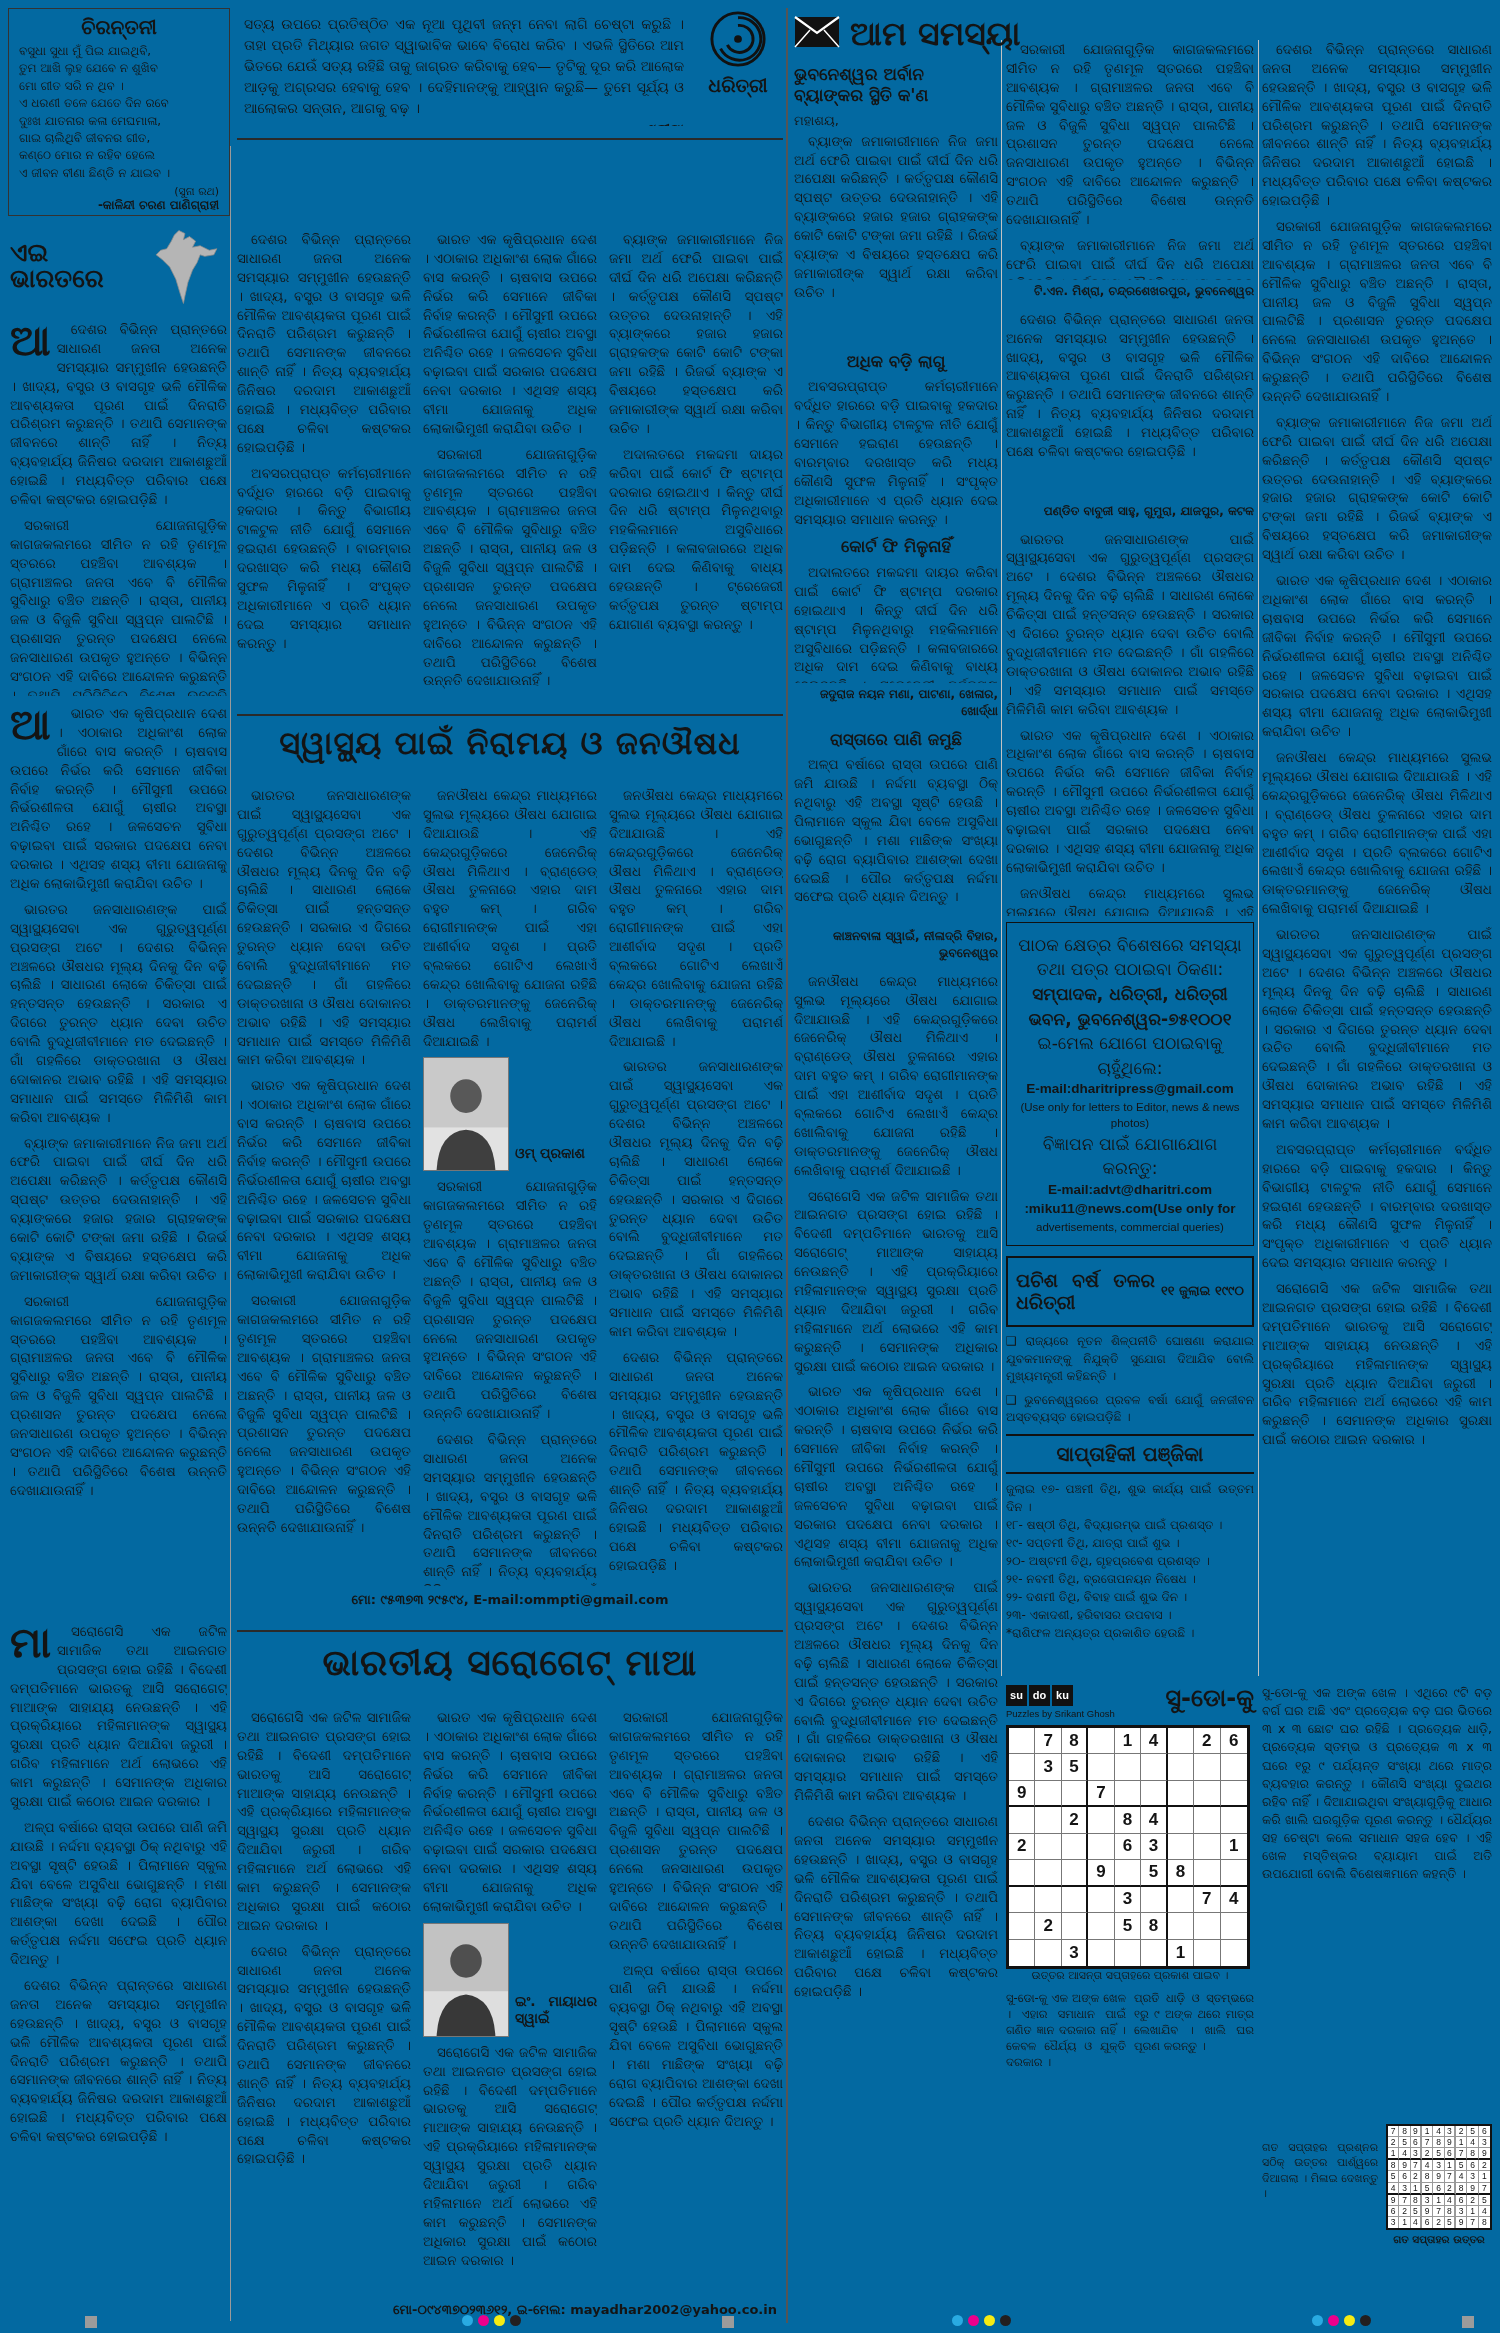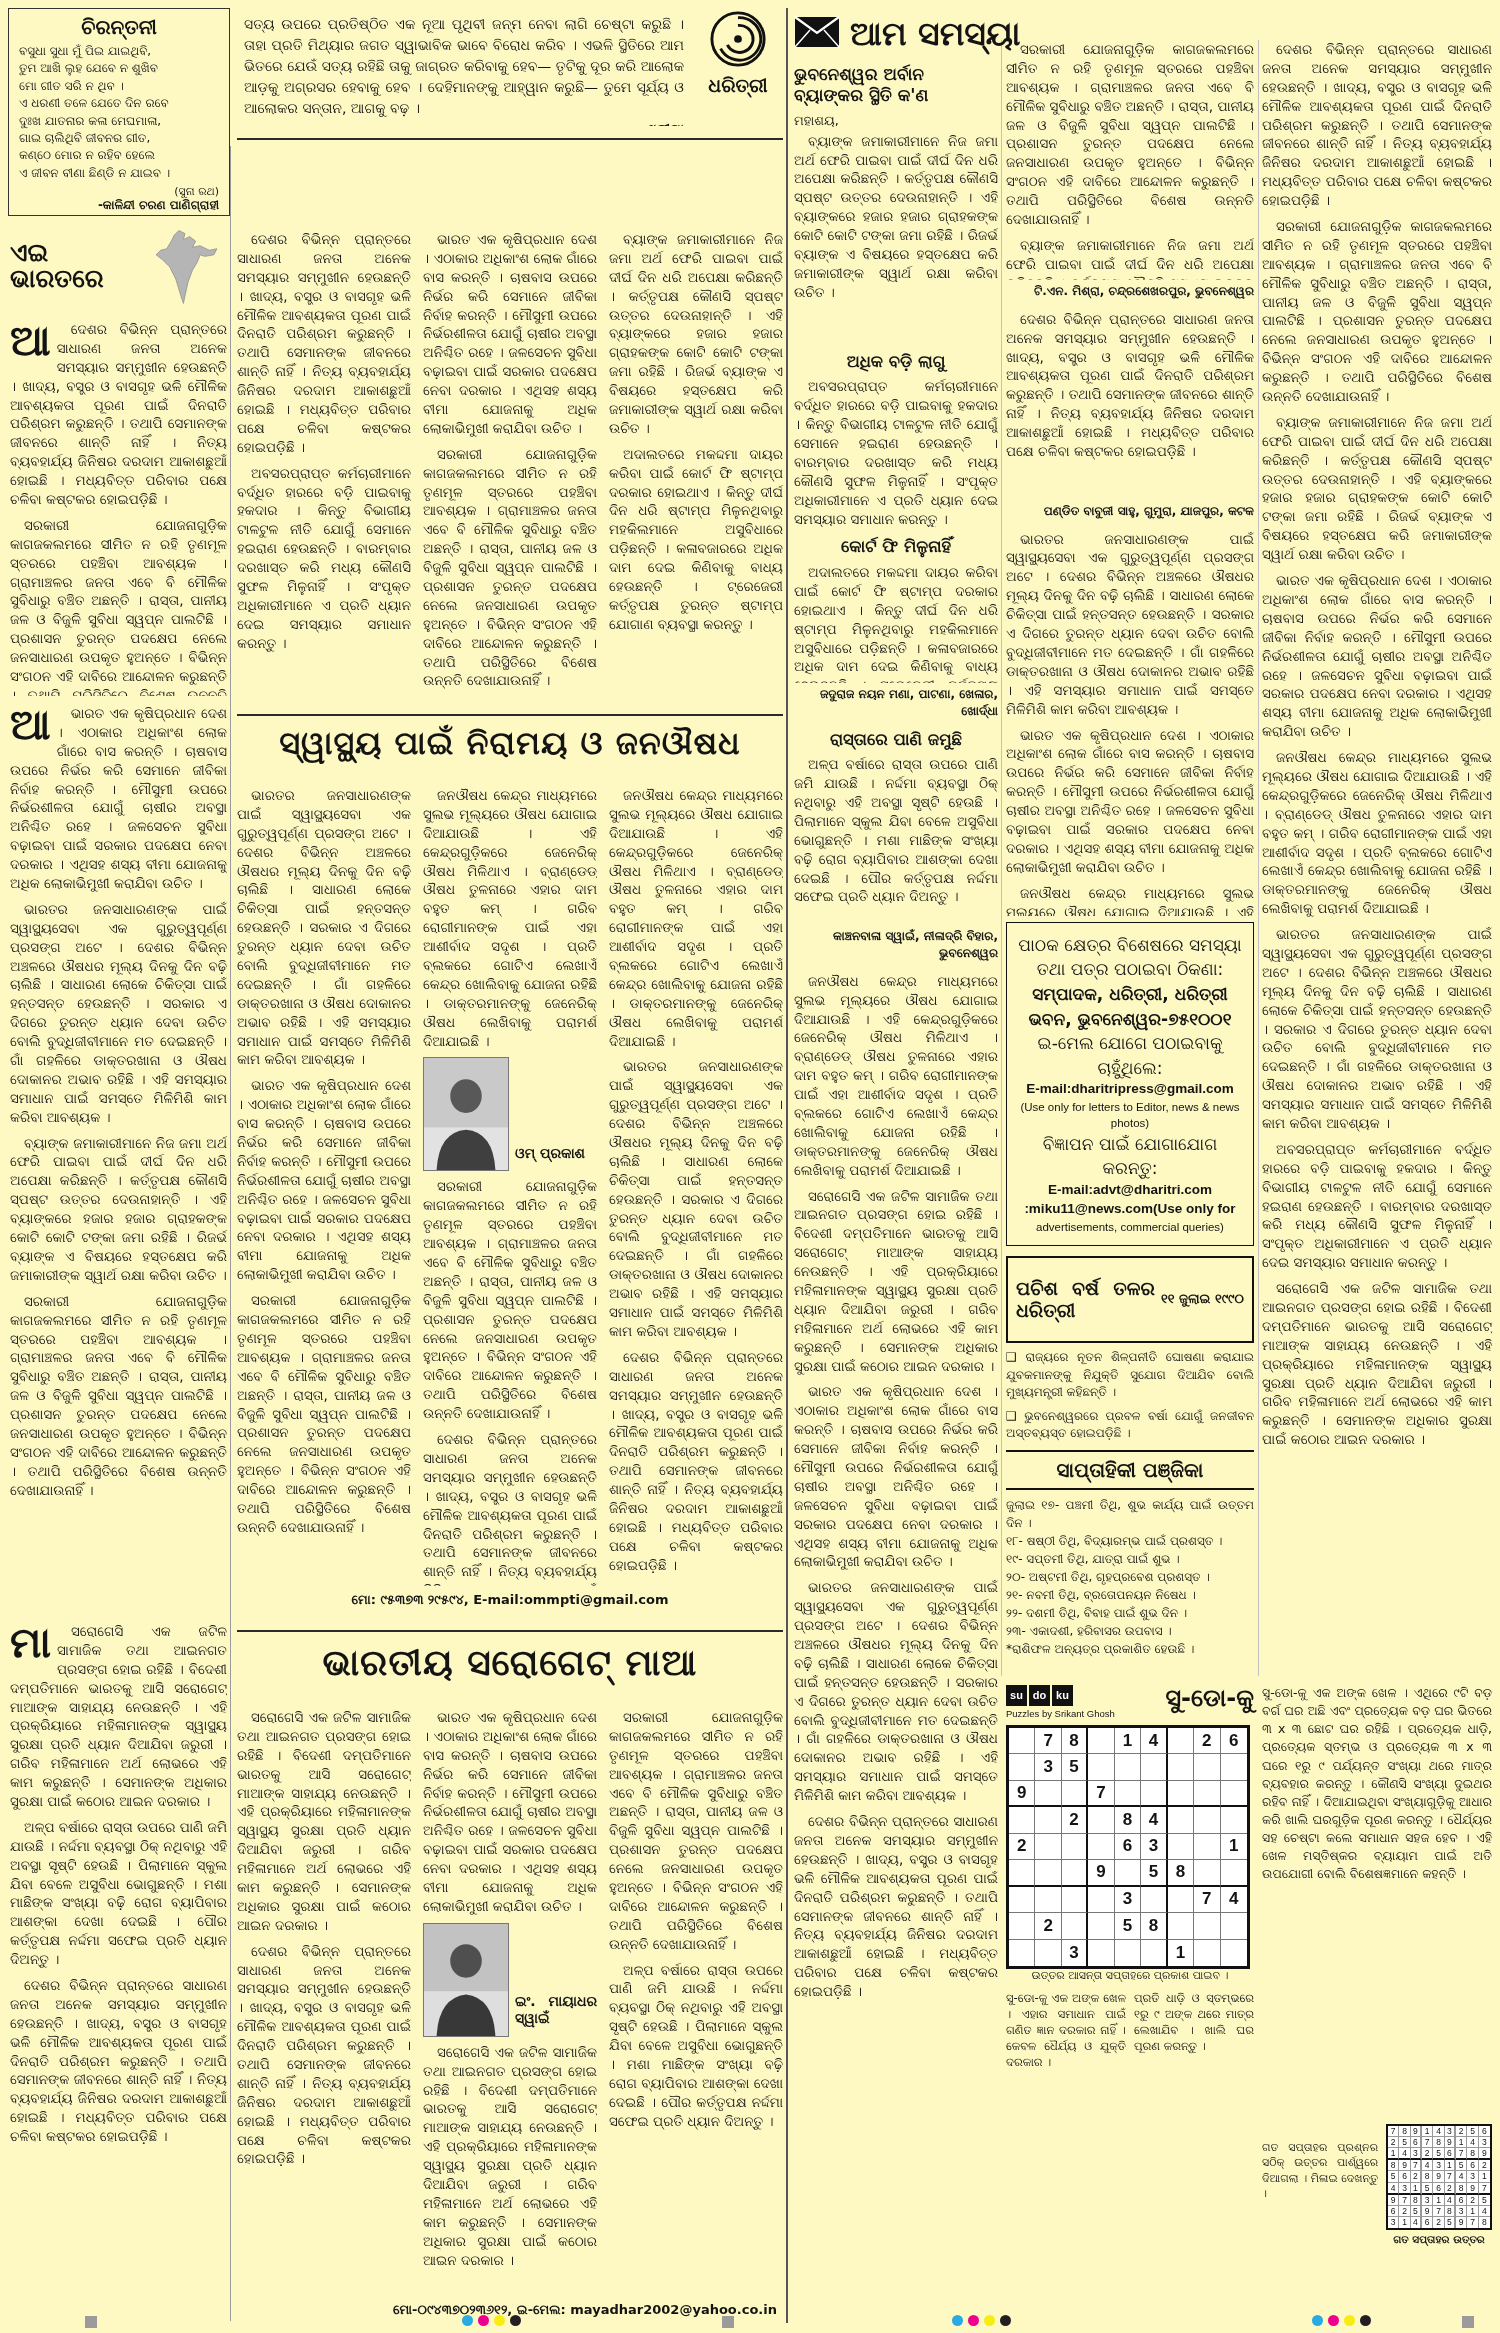--- a/index.html
+++ b/index.html
@@ -1,16 +1,16 @@
 <!DOCTYPE html>
 <html><head>
 <meta charset="utf-8">
 <style>
   html,body{margin:0;padding:0;background:#e8e6e0;}
-  .page{position:relative;width:1500px;height:2333px;background:#fef9c3;color:#141414;
+  .page{position:relative;width:1500px;height:2333px;background:#0369a1;color:#141414;
         font-family:"DejaVu Sans",sans-serif;overflow:hidden;margin:0 auto;}
   .abs{position:absolute;}
   .rule-h{background:#2a2a2a;}
   .bodytext{font-size:13.5px;line-height:1.4;text-align:justify;overflow:hidden;}
   .bodytext p{margin:0 0 7px 0;text-indent:14px;}
   .cols3{display:flex;gap:12px;}
   .cols3 > div{flex:1;overflow:hidden;}
   .headline{font-weight:bold;text-align:center;letter-spacing:1px;}
   .dropcap{float:left;font-size:42px;line-height:.9;font-weight:bold;padding:2px 6px 0 0;}
   
@@ -62,21 +62,21 @@
   .h240{height:240px;overflow:hidden;} .h190{height:190px;overflow:hidden;} .h386{height:386px;overflow:hidden;}
   .h150{height:150px;overflow:hidden;} .h210{height:210px;overflow:hidden;} .h120{height:120px;overflow:hidden;}
   .h170{height:170px;overflow:hidden;} .fillrest{overflow:hidden;}
   
   #contact-box{border:1.5px solid #111;padding:10px 8px;text-align:center;margin:6px 0 10px;}
   .cb-line{font-size:17px;line-height:1.45;}
   .cb-mail{font-size:13.5px;font-weight:bold;font-family:"Liberation Sans",sans-serif;}
   .cb-note{font-size:11.5px;font-family:"Liberation Sans",sans-serif;}
   
   #years-box{margin:4px 0 8px;}
-  .years-frame{border:2px solid #111;padding:20px 8px;display:flex;justify-content:space-between;align-items:center;}
+  .years-frame{border:2px solid #111;padding:12px 8px;display:flex;justify-content:space-between;align-items:center;}
   .years-title{font-weight:bold;font-size:19px;line-height:1.15;}
   .years-date{font-weight:bold;font-size:13px;white-space:nowrap;padding-left:6px;}
   .yr-item{font-size:12px;line-height:1.45;margin-top:6px;text-align:justify;}
   
   .panjika-head{border-top:2.5px solid #111;border-bottom:2.5px solid #111;text-align:center;font-weight:bold;font-size:20px;padding:4px 0;margin:6px 0;}
   .pj-line{font-size:12px;line-height:1.5;text-align:justify;}
   
   #sudoku{left:1006px;top:1684px;width:486px;height:642px;display:flex;gap:8px;}
   .sdk-left{width:248px;flex:none;}
   .sdk-right{flex:1;overflow:hidden;}

